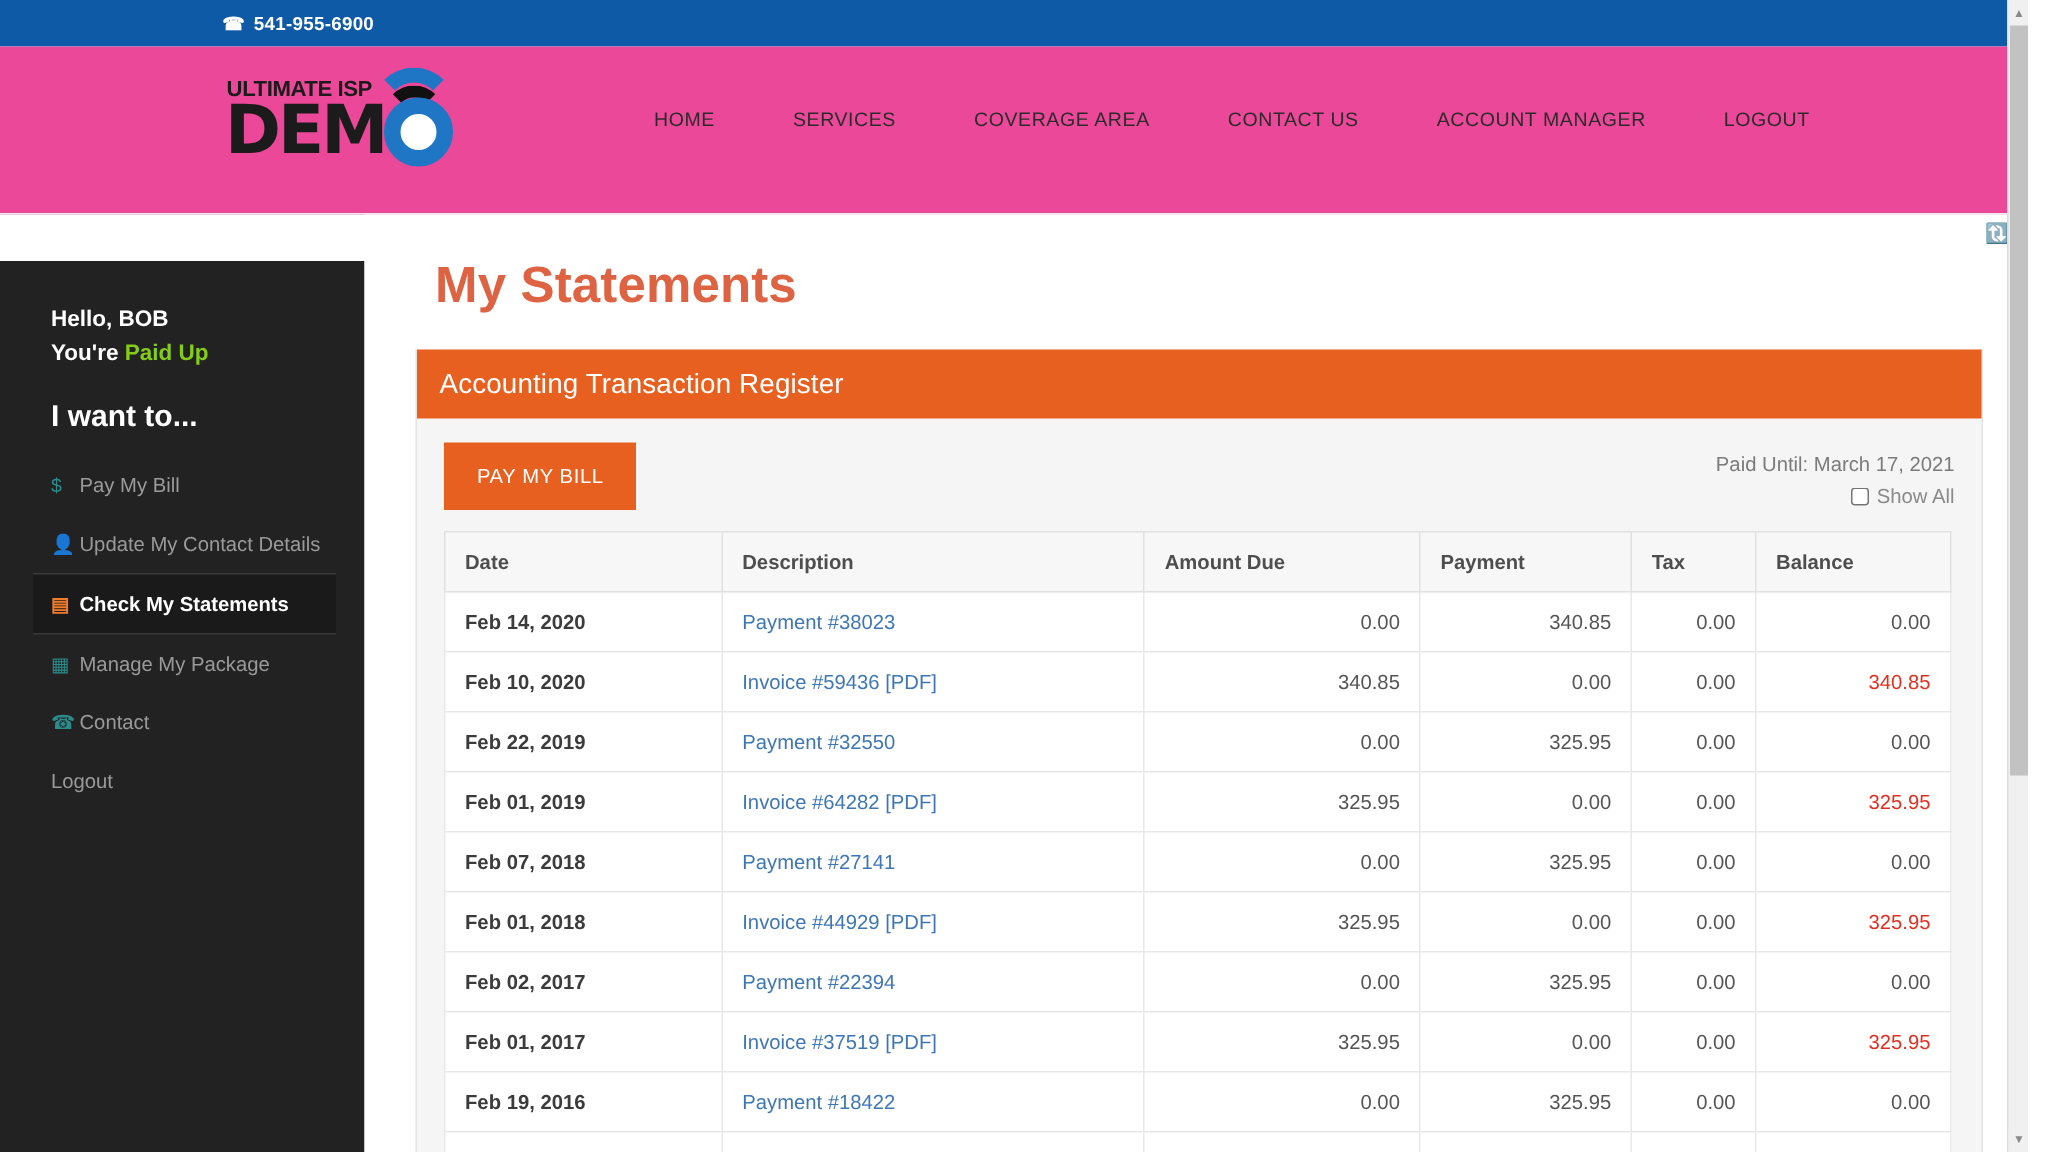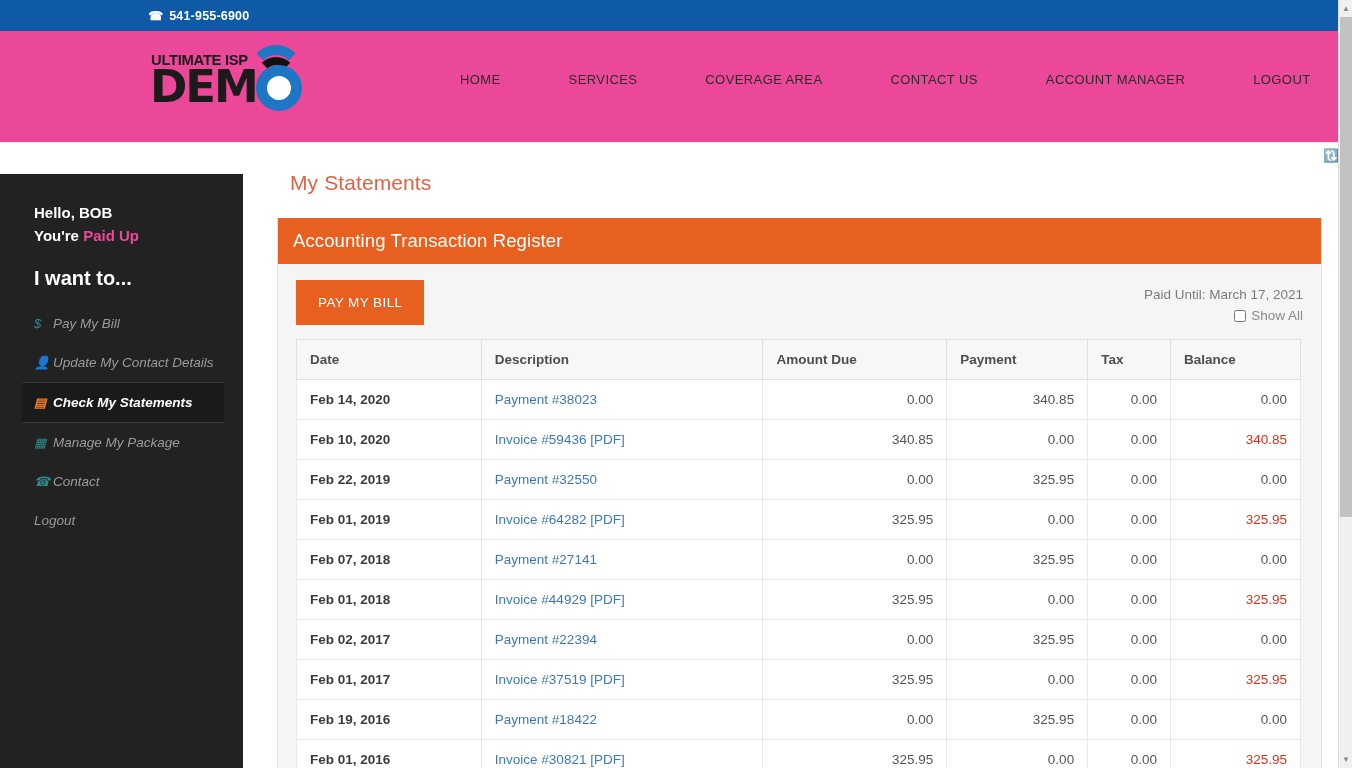--- a/index.html
+++ b/index.html
@@ -102,25 +102,25 @@
   .logo .wifi .arc-k {
     left: 8px; top: 20px;
     width: 40px; height: 40px;
     border-width: 8px;
     border-top-color: #111111;
   }
 
   
   .mainnav {
     position: absolute;
-    left: 434px; top: 0;
+    left: 410px; top: 0;
     height: 96px;
     display: flex;
     align-items: center;
-    gap: 16px;
+    gap: 0;
   }
   .mainnav a {
     color: #2b2b2b;
     text-decoration: none;
     font-size: 13px;
     letter-spacing: .4px;
     padding: 0 26px;
     white-space: nowrap;
   }
 
@@ -136,28 +136,28 @@
     flex: 0 0 243px;
     margin-top: 31px;
   }
   .greet {
     padding: 0 0 0 34px;
     font-size: 15px;
     font-weight: bold;
     color: #ffffff;
     line-height: 22.5px;
   }
-  .greet .paid { color: #ec4899; }
+  .greet .paid { color: #84cc16; }
   .iwant {
     padding: 20px 0 0 34px;
     font-size: 20px;
     font-weight: bold;
     color: #ffffff;
   }
-  .navlist { margin-top: 14px; font-style: italic; }
+  .navlist { margin-top: 14px; }
   .navitem {
     display: block;
     padding: 11px 16px 11px 34px;
     color: #9a9a9a;
     font-size: 13.5px;
     text-decoration: none;
     line-height: 17px;
   }
   .navitem .ic {
     display: inline-block;
@@ -187,22 +187,22 @@
   }
   .sync-ico {
     position: absolute;
     right: 12px; top: 6px;
     font-size: 13px;
     color: #333;
     line-height: 1;
   }
   .page-title {
     color: #dd6342;
-    font-size: 21px;
-    font-weight: normal;
+    font-size: 34px;
+    font-weight: bold;
     margin: 28px 0 0 17px;
     letter-spacing: .1px;
   }
   .panel {
     margin: 23px 0 0 4px;
     width: 1045px;
     background: #f5f5f5;
     border: 1px solid #e3e3e3;
     border-top: none;
   }

